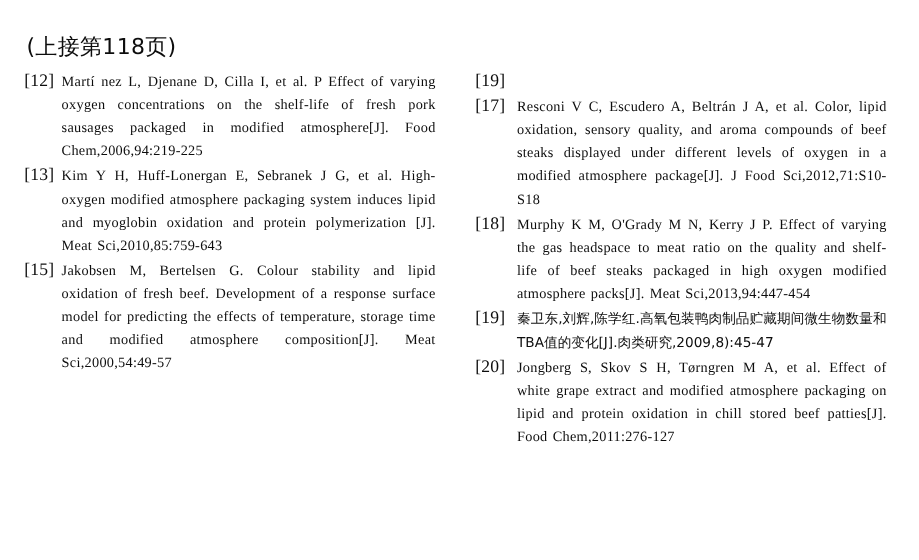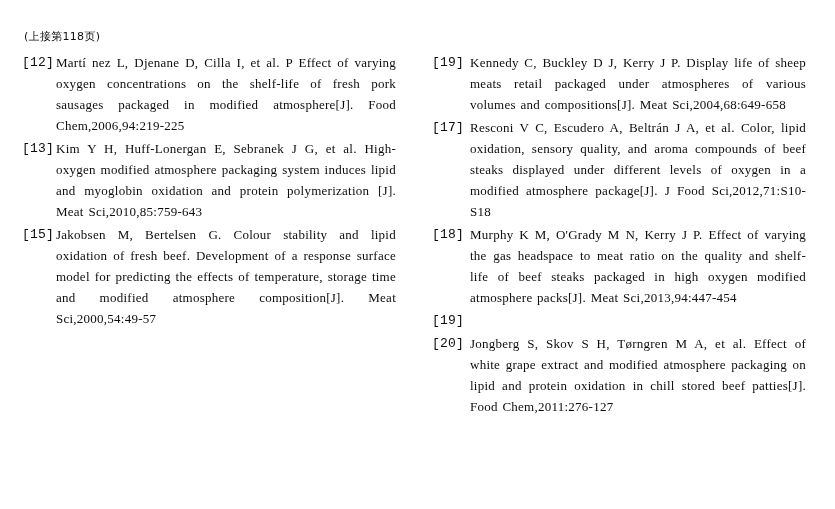--- a/index.html
+++ b/index.html
@@ -16,21 +16,21 @@
   }
   .page {
     position: relative;
     width: 835px;
     height: 509px;
     box-sizing: border-box;
     padding: 30px 22px 0 22px;
   }
   .continuation {
     font-family: "DejaVu Sans", sans-serif;
-    font-size: 11px;
+    font-size: 20px;
     letter-spacing: 0.3px;
     margin: 0 0 9px 2px;
     line-height: 1.2;
   }
   .columns {
     display: flex;
     flex-direction: row;
     align-items: flex-start;
     gap: 36px;
   }
@@ -40,25 +40,24 @@
   }
   .ref {
     display: flex;
     flex-direction: row;
     align-items: flex-start;
     margin-bottom: 2px;
   }
   .ref-num {
     flex: 0 0 34px;
     width: 34px;
-    font-size: 13px;
+    font-size: 16px;
     line-height: 21px;
     letter-spacing: 0.2px;
     white-space: nowrap;
-    font-family: Liberation Mono, monospace;
   }
   .ref-body {
     flex: 1 1 auto;
     font-size: 13px;
     line-height: 21px;
     text-align: justify;
     text-justify: inter-word;
     word-spacing: 1.2px;
     letter-spacing: 0.25px;
     hyphens: none;
@@ -101,35 +100,35 @@
         <div class="ref-num">[15]</div>
         <div class="ref-body">Jakobsen M, Bertelsen G. Colour stability and lipid oxidation of fresh beef. Development of a response surface model for predicting the effects of temperature, storage time and modified atmosphere composition[J]. Meat Sci,2000,54:49-57</div>
       </div>
 
     </div>
 
     <div class="col">
 
       <div class="ref indent-wide">
         <div class="ref-num">[19]</div>
-        <div class="ref-body">Kennedy C, Buckley D J, Kerry J P. Display life of sheep meats retail packaged under atmospheres of various volumes and compositions[J]. Meat Sci,2004,68:649-658</div>
       </div>
 
       <div class="ref indent-wide">
         <div class="ref-num">[17]</div>
         <div class="ref-body">Resconi V C, Escudero A, Beltrán J A, et al. Color, lipid oxidation, sensory quality, and aroma compounds of beef steaks displayed under different levels of oxygen in a modified atmosphere package[J]. J Food Sci,2012,71:S10-S18</div>
       </div>
 
       <div class="ref indent-wide">
         <div class="ref-num">[18]</div>
         <div class="ref-body">Murphy K M, O'Grady M N, Kerry J P. Effect of varying the gas headspace to meat ratio on the quality and shelf-life of beef steaks packaged in high oxygen modified atmosphere packs[J]. Meat Sci,2013,94:447-454</div>
       </div>
 
       <div class="ref indent-wide">
         <div class="ref-num">[19]</div>
+        <div class="ref-body cn">秦卫东,刘辉,陈学红.高氧包装鸭肉制品贮藏期间微生物数量和TBA值的变化[J].肉类研究,2009,8):45-47</div>
       </div>
 
       <div class="ref indent-wide">
         <div class="ref-num">[20]</div>
         <div class="ref-body">Jongberg S, Skov S H, Tørngren M A, et al. Effect of white grape extract and modified atmosphere packaging on lipid and protein oxidation in chill stored beef patties[J]. Food Chem,2011:276-127</div>
       </div>
 
     </div>
 
   </div>

